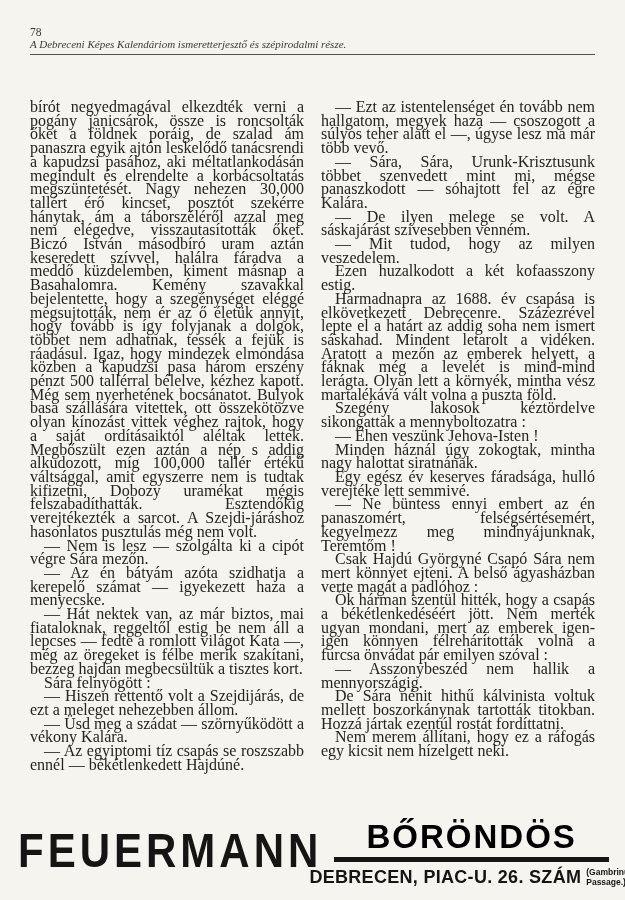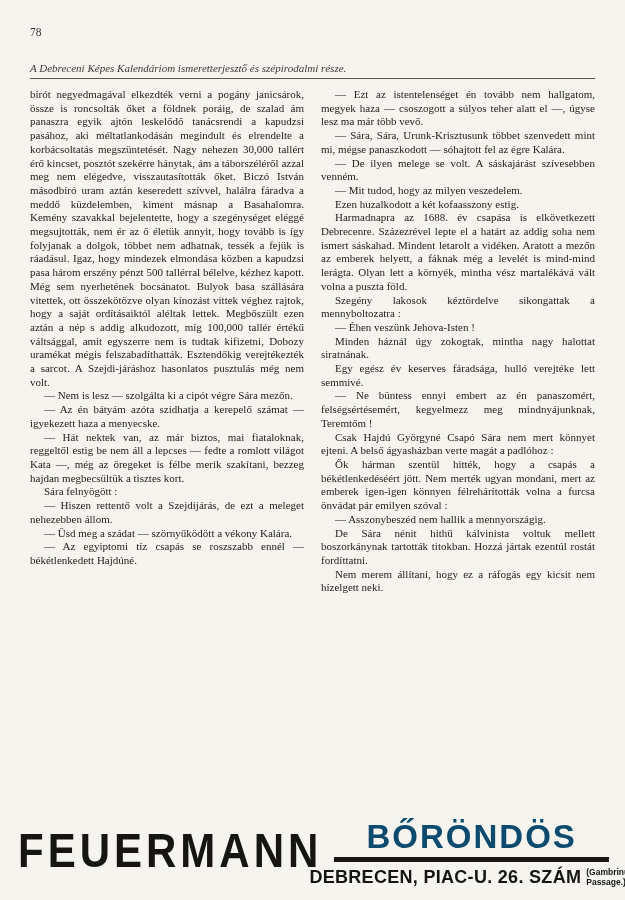--- a/index.html
+++ b/index.html
@@ -10,48 +10,49 @@
     font-family:"Liberation Serif","DejaVu Serif",serif;
     position:relative;
   }
   .page { padding:26px 30px 0 30px; height:100%; position:relative; }
 
   .header {
     display:flex; align-items:baseline;
     font-style:italic; font-size:11px; color:#3c3934;flex-direction:column;
   }
   .page-num { width:70px; text-align:left; font-style:normal; font-size:11.5px; }
-  .running-title { flex:1; text-align:center;margin-top:24px; }
+  .running-title { flex:1; text-align:center; }
   .header-spacer { width:70px; }
   .header-rule { border:none; border-top:1px solid #57524a; margin:4px 0 9px 0; }
 
   .columns { display:flex; gap:17px; }
   .col {
     flex:1; text-align:justify;
-    font-size:11px; line-height:13.7px;
+    font-size:16px; line-height:13.7px;
     color:#26231e;
+    margin-top:36px;
   }
   .col p { text-indent:14px; }
   .col p.flush { text-indent:0; }
 
   .ad {
     position:absolute; left:18px; right:16px; bottom:12px;
     display:flex; align-items:center; gap:12px;
   }
   .brand {
     font-family:"Liberation Sans","DejaVu Sans",sans-serif;
     font-weight:bold; font-size:42px; letter-spacing:4px;
     line-height:1; color:#161513; white-space:nowrap;
     transform:scaleY(1.15); transform-origin:center bottom;
   }
   .ad-right { flex:1; display:flex; flex-direction:column; min-width:0; }
   .product {
     font-family:"Liberation Sans","DejaVu Sans",sans-serif;
     font-weight:bold; font-size:33px; letter-spacing:2px;
-    line-height:1; color:#0c4a6e; text-align:center;
+    line-height:1; color:#000000; text-align:center;
     padding-bottom:4px; border-bottom:5px solid #161513;
     white-space:nowrap;
   }
   .address-row {
     display:flex; align-items:center; justify-content:center;
     gap:5px; margin-top:5px;
   }
   .address {
     font-family:"Liberation Sans","DejaVu Sans",sans-serif;
     font-weight:bold; font-size:18px; letter-spacing:0.3px;

